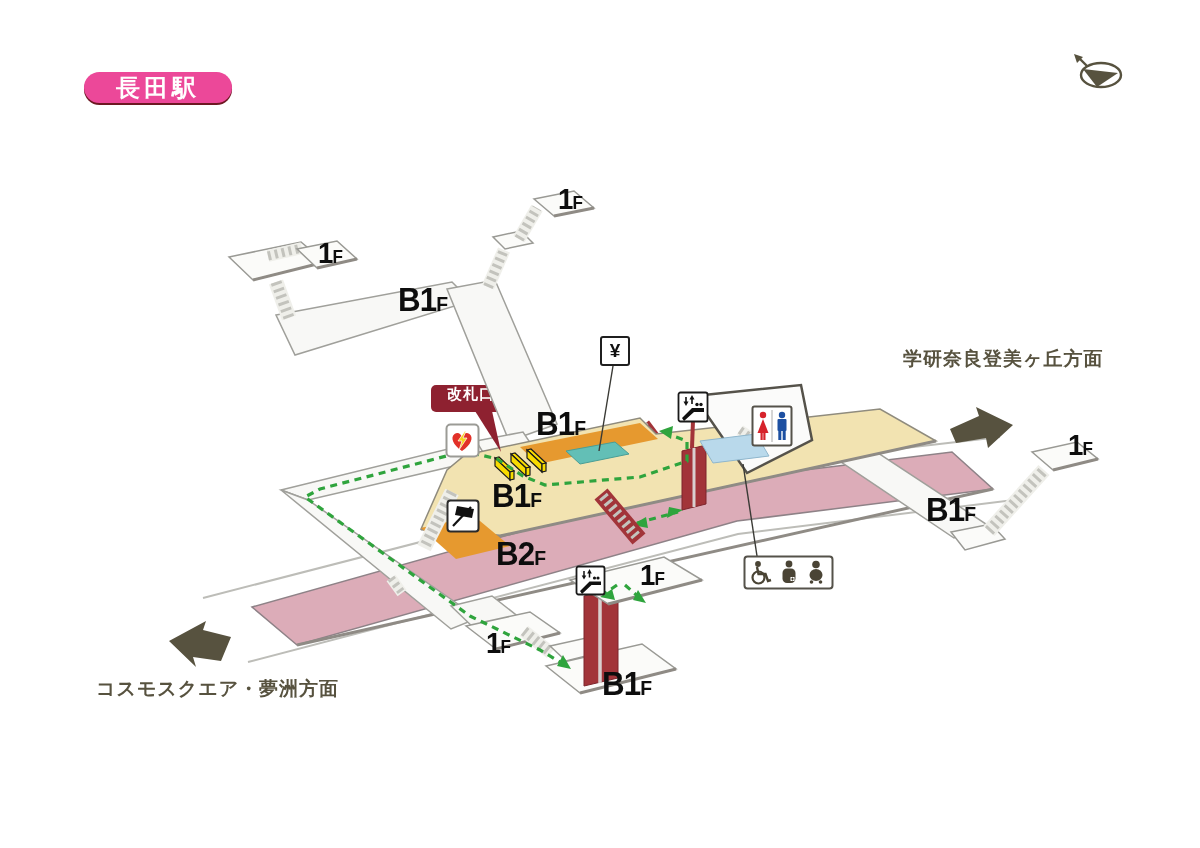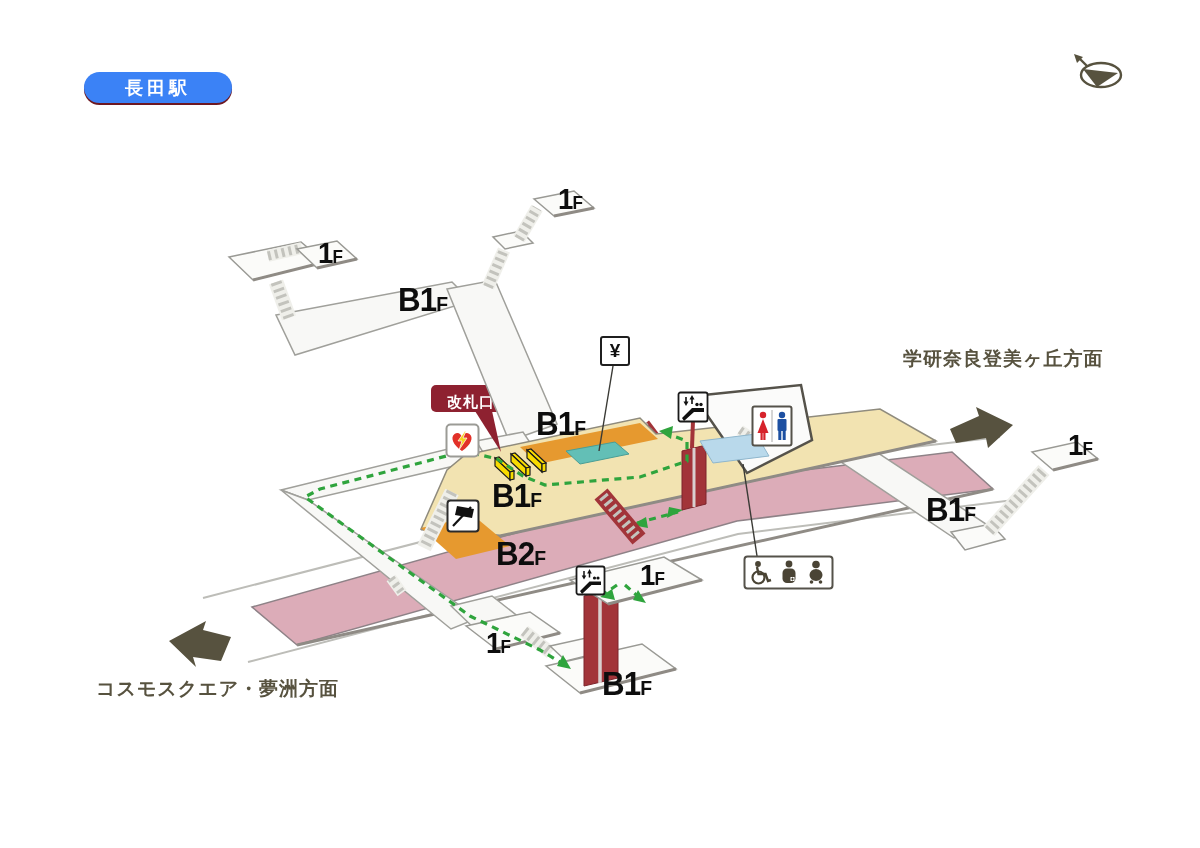--- a/index.html
+++ b/index.html
@@ -4,27 +4,27 @@
 <style>
   html,body{margin:0;padding:0;}
   body{width:1200px;height:848px;position:relative;background:#ffffff;overflow:hidden;
        font-family:"Liberation Sans","DejaVu Sans",sans-serif;}
   #scene{position:absolute;left:0;top:0;z-index:1;}
   
   .fl{position:absolute;z-index:3;font-weight:bold;color:#0d0d0d;line-height:1;
       letter-spacing:-1px;white-space:nowrap;transform:scaleX(.92);transform-origin:left top;}
   .fl .sub{font-size:.62em;}
   
-  .pill{position:absolute;left:84px;top:72px;width:148px;height:31px;background:#3b82f6;
-        border-radius:16px;color:#fff;font-size:18px;font-weight:bold;letter-spacing:4px;
+  .pill{position:absolute;left:84px;top:72px;width:148px;height:31px;background:#ec4899;
+        border-radius:16px;color:#fff;font-size:24px;font-weight:bold;letter-spacing:4px;
         display:flex;align-items:center;justify-content:center;box-shadow:0 2px 0 #6d1822;}
   
   .kbadge{position:absolute;left:431px;top:385px;width:80px;height:27px;background:#8E2130;
           border-radius:5px;color:#fff;font-size:15px;font-weight:bold;letter-spacing:1px;
-          display:flex;align-items:flex-end;justify-content:center;}
+          display:flex;align-items:flex-start;justify-content:center;}
   
   .dir{position:absolute;font-size:19px;font-weight:bold;color:#57523F;letter-spacing:1px;white-space:nowrap;}
   #dir-right{left:903px;top:346px;}
   #dir-left{left:86px;top:676px;margin-left:10px;}
   
   .yen{position:absolute;left:600px;top:336px;width:26px;height:26px;background:#fff;
        border:2.5px solid #1f1f1f;border-radius:3px;color:#111;font-size:19px;font-weight:bold;
        display:flex;align-items:center;justify-content:center;}
   
   .pnum{position:absolute;width:26px;height:26px;border-radius:50%;background:#474334;color:#fff;

